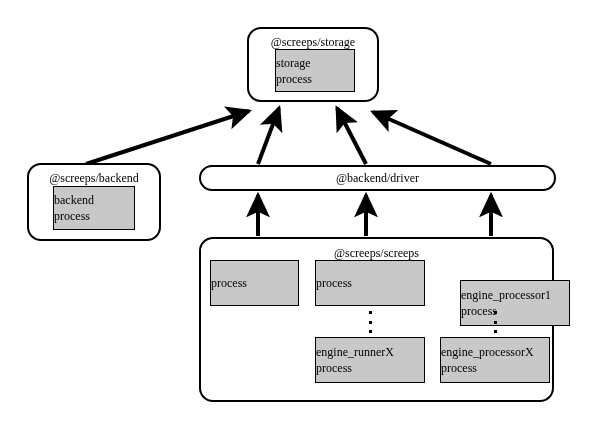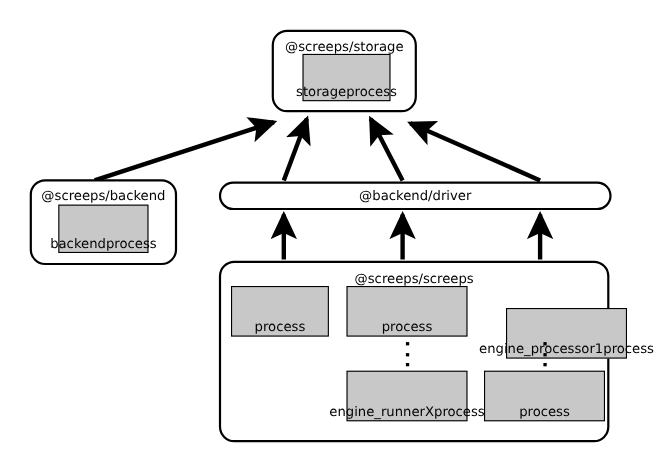--- a/index.html
+++ b/index.html
@@ -11,20 +11,21 @@
     width: 600px;
     height: 427px;
     font-family: "DejaVu Sans", "Liberation Sans", sans-serif;
     color: #000000;
     overflow: hidden;
   }
   #diagram {
     position: relative;
     width: 600px;
     height: 407px;
+    font-family: Liberation Serif, serif;
   }
   svg.edges {
     position: absolute;
     left: 0;
     top: 0;
     width: 600px;
     height: 427px;
     pointer-events: none;
   }
   .pkg {
@@ -43,22 +44,22 @@
     line-height: 14px;
     color: #000000;
     white-space: nowrap;
   }
   .proc {
     position: absolute;
     box-sizing: border-box;
     background: #c8c8c8;
     border: 1.5px solid #000000;
     display: flex;
-    flex-direction: row;
-    align-items: flex-end;
+    flex-direction: column;
+    align-items: flex-start;
     justify-content: center;
     font-size: 12px;
     line-height: 16px;
     text-align: center;
     color: #000000;
   }
   .proc span { display: block; white-space: nowrap; }
 
   
   #pkg-storage { left: 247px; top: 27px; width: 132px; height: 75px; }
@@ -161,20 +162,21 @@
   </div>
   <div class="proc" id="proc-engine-processor1">
     <span>engine_processor1</span>
     <span>process</span>
   </div>
   <div class="proc" id="proc-engine-runnerx">
     <span>engine_runnerX</span>
     <span>process</span>
   </div>
   <div class="proc" id="proc-engine-processorx">
+    <span>engine_processorX</span>
     <span>process</span>
   </div>
 
   <div class="vdots" id="dots-runner">
       <i></i>
       <i></i>
       <i></i>
     </div>
   <div class="vdots" id="dots-processor">
       <i></i>

